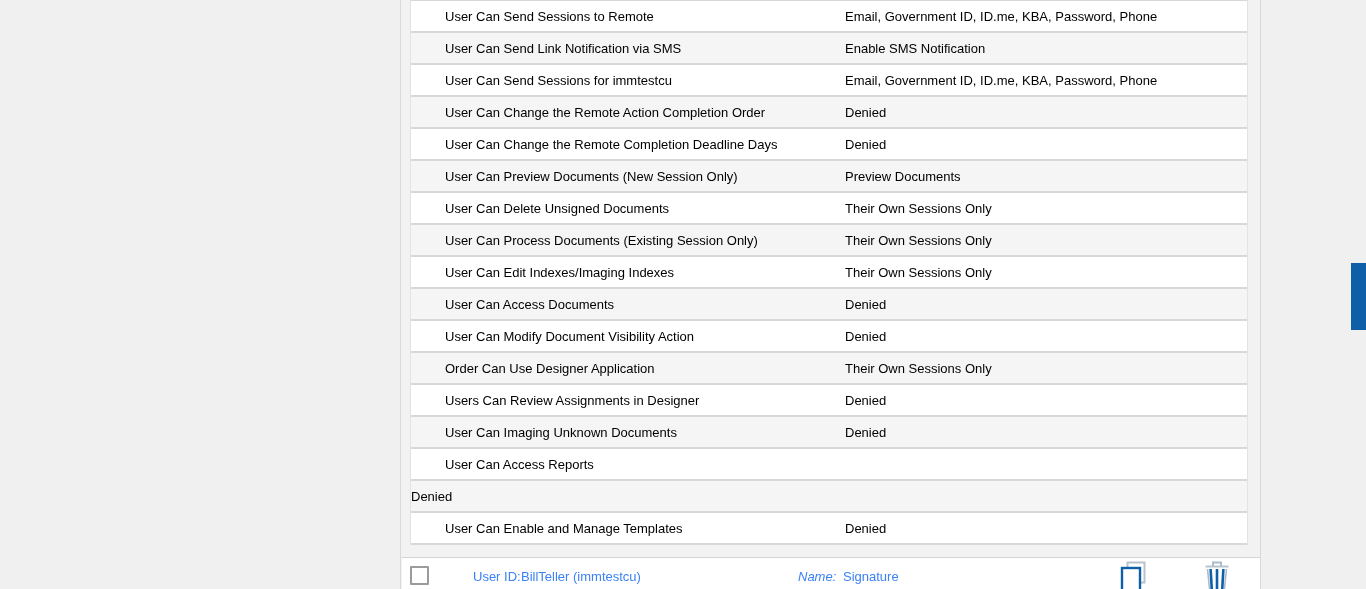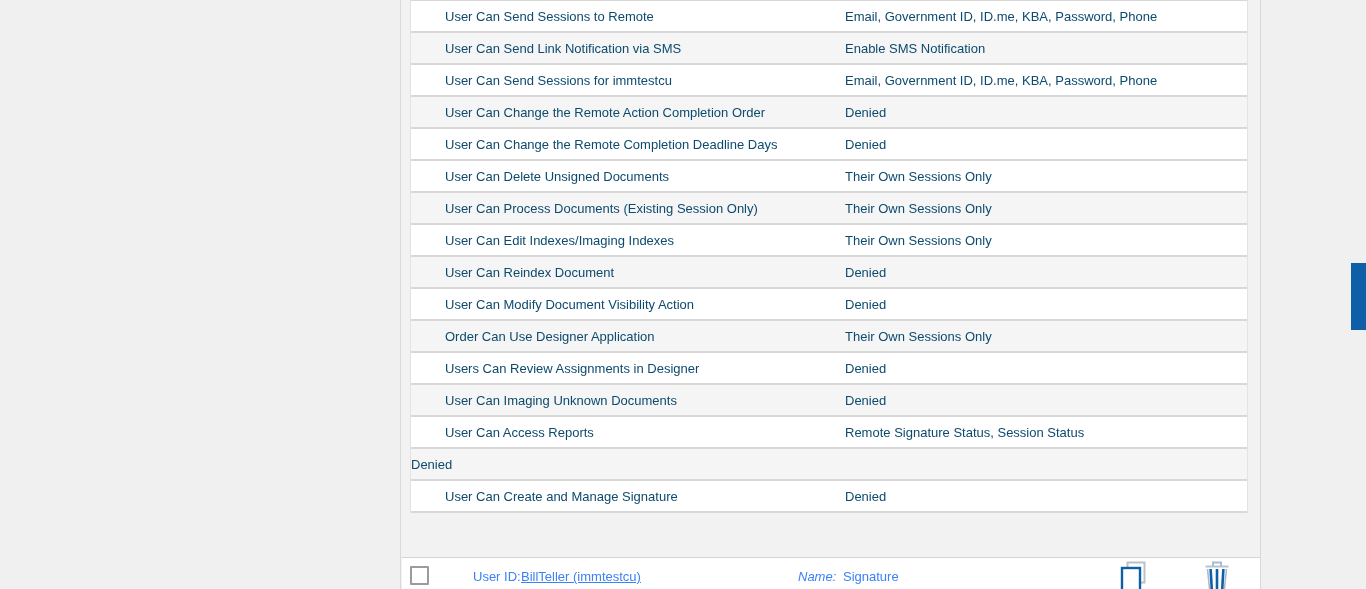--- a/index.html
+++ b/index.html
@@ -16,39 +16,39 @@
   }
   .perm-table{
     position:absolute;left:9px;top:-1px;width:838px;
     border-top:2px solid #d8d8d8;
     border-left:1px solid #e3e3e3;border-right:1px solid #e3e3e3;
     box-sizing:border-box;
   }
   .trow{
     height:30px;border-bottom:2px solid #d8d8d8;background:#ffffff;
     display:flex;align-items:center;
-    font-size:13px;color:#0c4a6e;white-space:nowrap;
+    font-size:13px;color:#000000;white-space:nowrap;
   }
   .trow.alt{background:#f5f5f5;}
   .cell.name{flex:0 0 400px;padding-left:34px;overflow:hidden;}
   .cell.value{flex:1;overflow:hidden;}
   .user-bar{
     position:absolute;left:1px;top:557px;width:858px;height:45px;
     background:#ffffff;border-top:1px solid #d4d4d4;box-sizing:border-box;
   }
   .checkbox{
     position:absolute;left:8px;top:8px;width:19px;height:19px;
     background:#ffffff;border:2px solid #9b9b9b;border-radius:1px;
     box-sizing:border-box;cursor:pointer;
   }
   .user-bar .label,.user-bar .value{
     position:absolute;top:11px;font-size:13px;color:#3b82f6;white-space:nowrap;
   }
   .uid-label{left:71px;}
-  .uid-value{left:119px;text-decoration:underline;}
+  .uid-value{left:119px;}
   .name-label{left:396px;font-style:italic;}
   .name-value{left:441px;}
   .icon-btn{position:absolute;top:3px;width:30px;height:32px;cursor:pointer;}
   .icon-btn.copy{left:716px;}
   .icon-btn.trash{left:800px;}
   .icon-btn svg{display:block;}
   .scroll-thumb{
     position:absolute;left:1351px;top:263px;width:15px;height:67px;
     background:#0e5ea8;cursor:pointer;
   }
@@ -77,38 +77,42 @@
   <div class="trow alt">
     <div class="cell name">User Can Change the Remote Action Completion Order</div>
     <div class="cell value">Denied</div>
   </div>
 
   <div class="trow">
     <div class="cell name">User Can Change the Remote Completion Deadline Days</div>
     <div class="cell value">Denied</div>
   </div>
 
+  <div class="trow alt">
+    <div class="cell name">User Can Preview Documents (New Session Only)</div>
+    <div class="cell value">Preview Documents</div>
+  </div>
 
   <div class="trow">
     <div class="cell name">User Can Delete Unsigned Documents</div>
     <div class="cell value">Their Own Sessions Only</div>
   </div>
 
   <div class="trow alt">
     <div class="cell name">User Can Process Documents (Existing Session Only)</div>
     <div class="cell value">Their Own Sessions Only</div>
   </div>
 
   <div class="trow">
     <div class="cell name">User Can Edit Indexes/Imaging Indexes</div>
     <div class="cell value">Their Own Sessions Only</div>
   </div>
 
   <div class="trow alt">
-    <div class="cell name">User Can Reindex Document</div>
+    <div class="cell name">User Can Access Documents</div>
     <div class="cell value">Denied</div>
   </div>
 
   <div class="trow">
     <div class="cell name">User Can Modify Document Visibility Action</div>
     <div class="cell value">Denied</div>
   </div>
 
   <div class="trow alt">
     <div class="cell name">Order Can Use Designer Application</div>
@@ -120,29 +124,28 @@
     <div class="cell value">Denied</div>
   </div>
 
   <div class="trow alt">
     <div class="cell name">User Can Imaging Unknown Documents</div>
     <div class="cell value">Denied</div>
   </div>
 
   <div class="trow">
     <div class="cell name">User Can Access Reports</div>
-    <div class="cell value">Remote Signature Status, Session Status</div>
   </div>
 
   <div class="trow alt">
     <div class="cell value">Denied</div>
   </div>
 
   <div class="trow">
-    <div class="cell name">User Can Create and Manage Signature</div>
+    <div class="cell name">User Can Enable and Manage Templates</div>
     <div class="cell value">Denied</div>
   </div>
 </div>
 
   <div class="user-bar">
     <span class="checkbox"></span>
     <span class="label uid-label">User ID:</span>
     <span class="value uid-value">BillTeller (immtestcu)</span>
     <span class="label name-label">Name:</span>
     <span class="value name-value">Signature</span>

